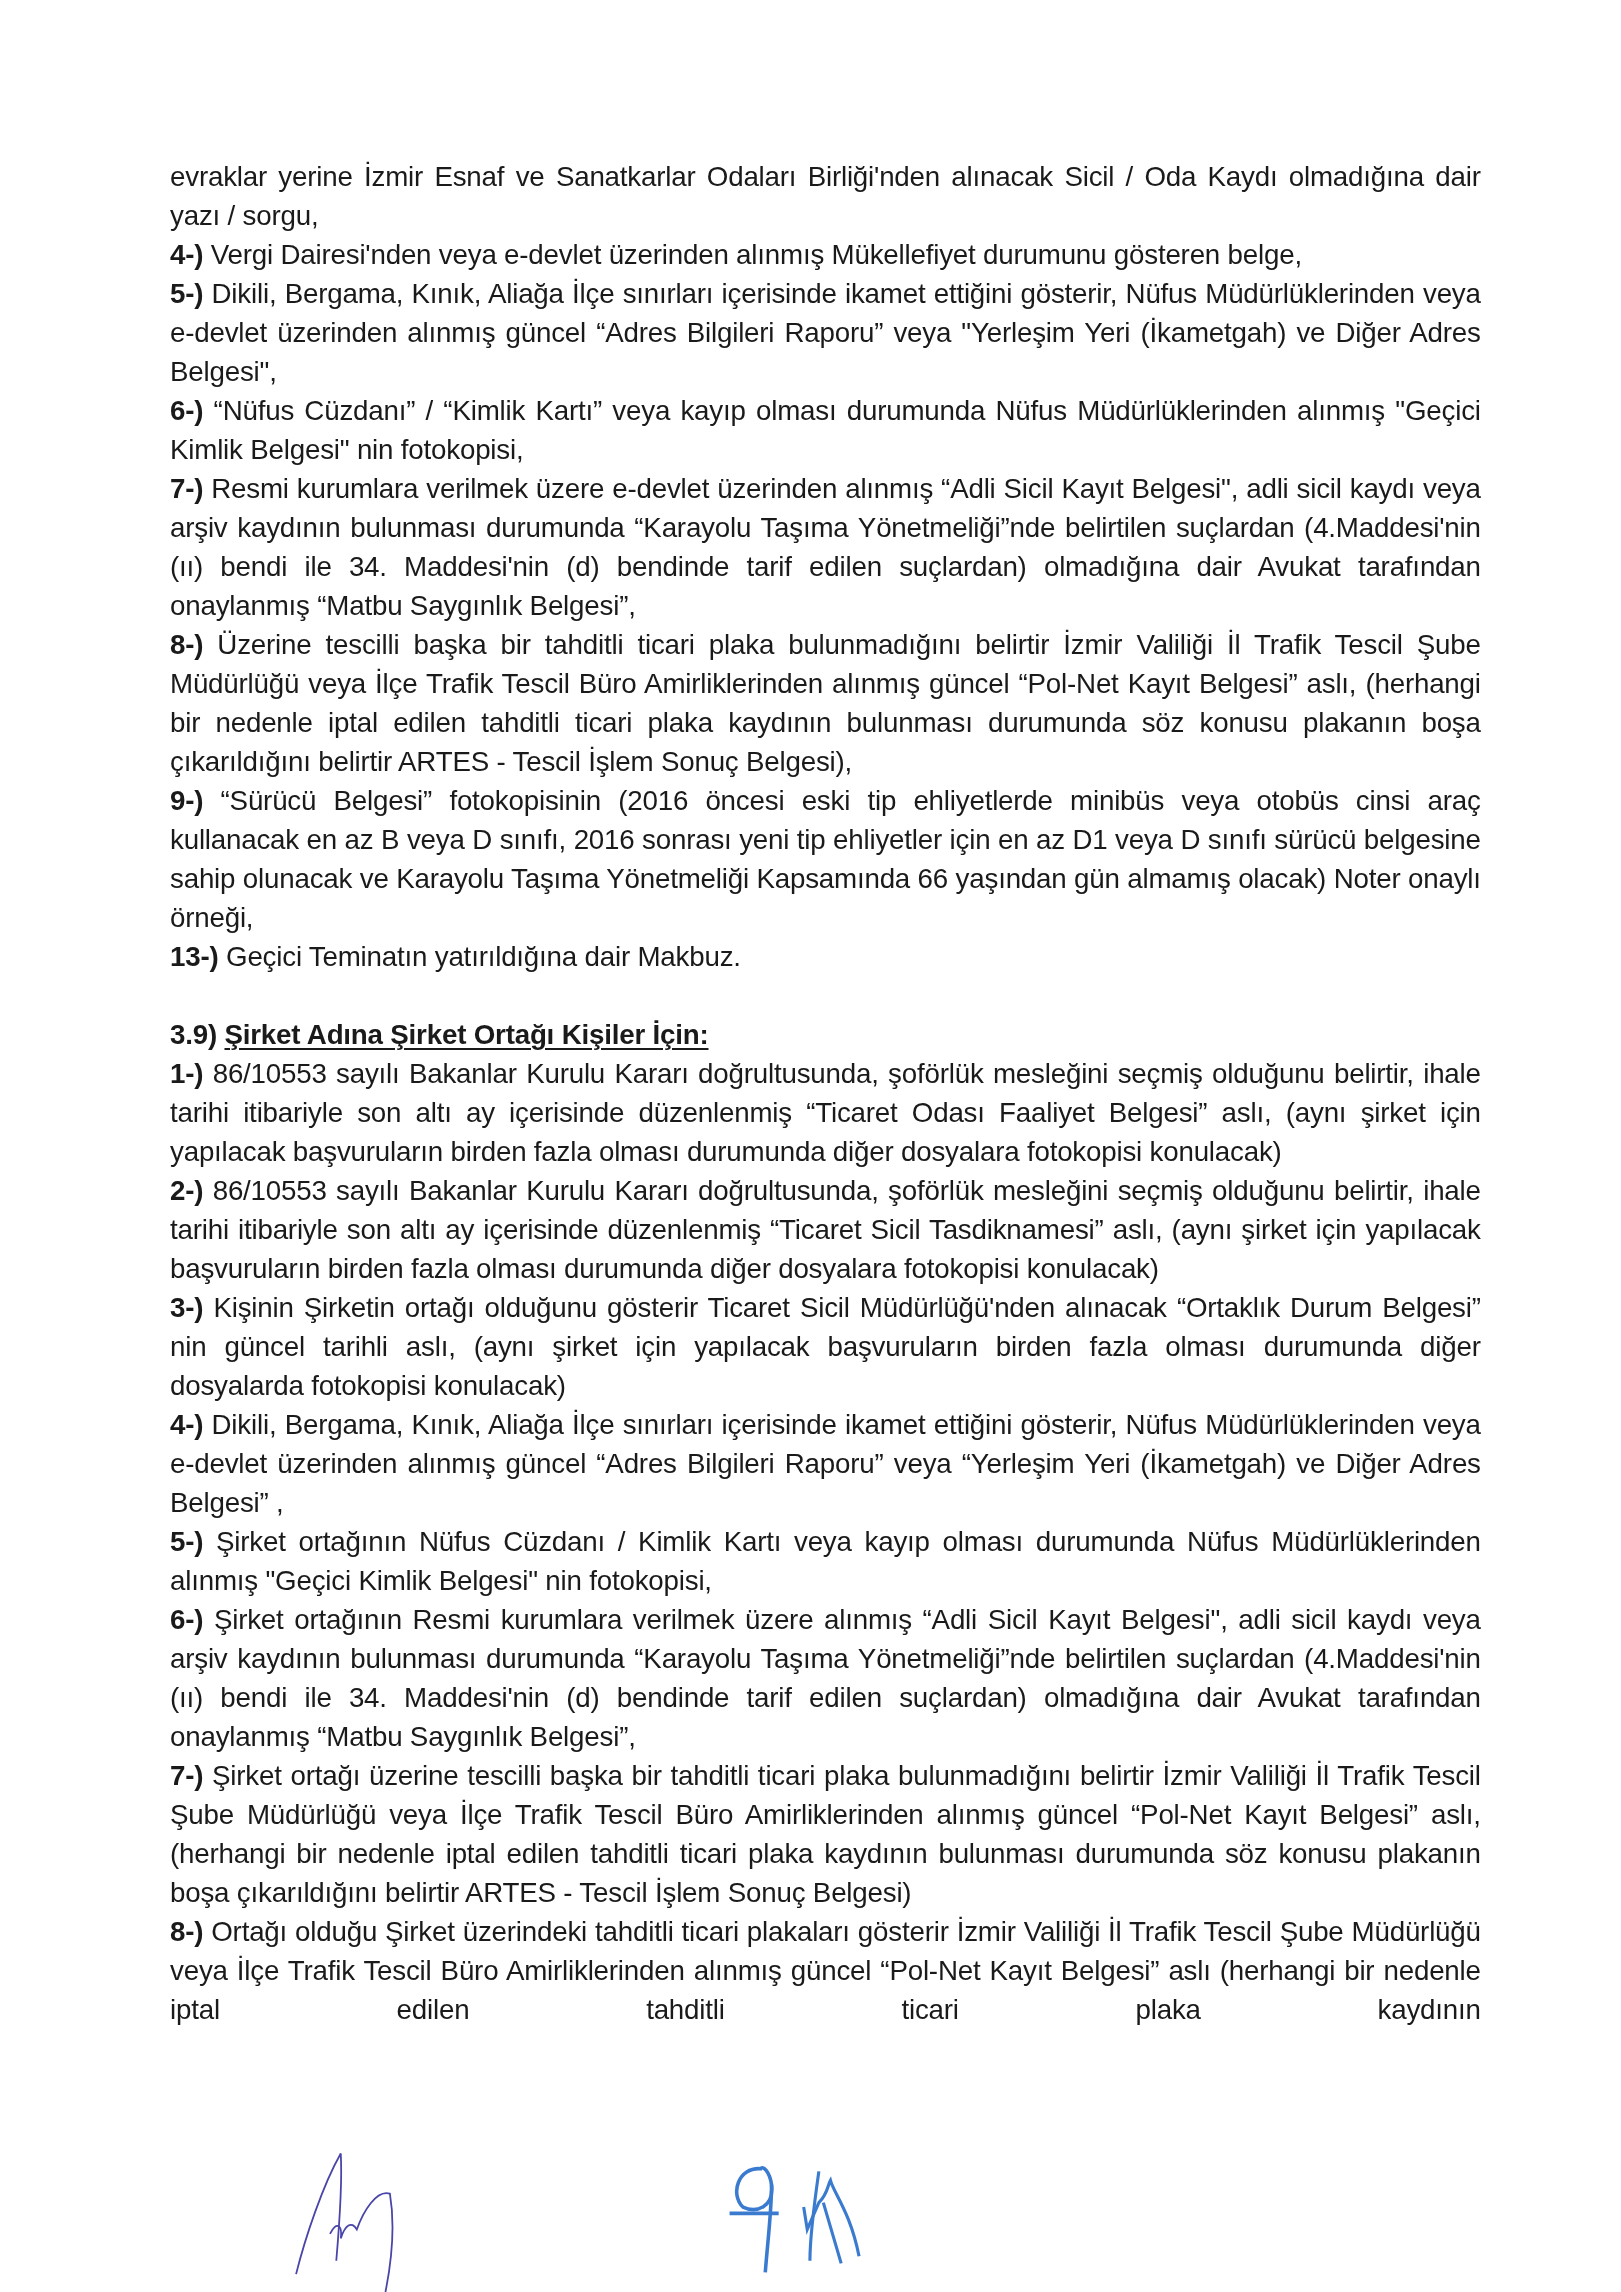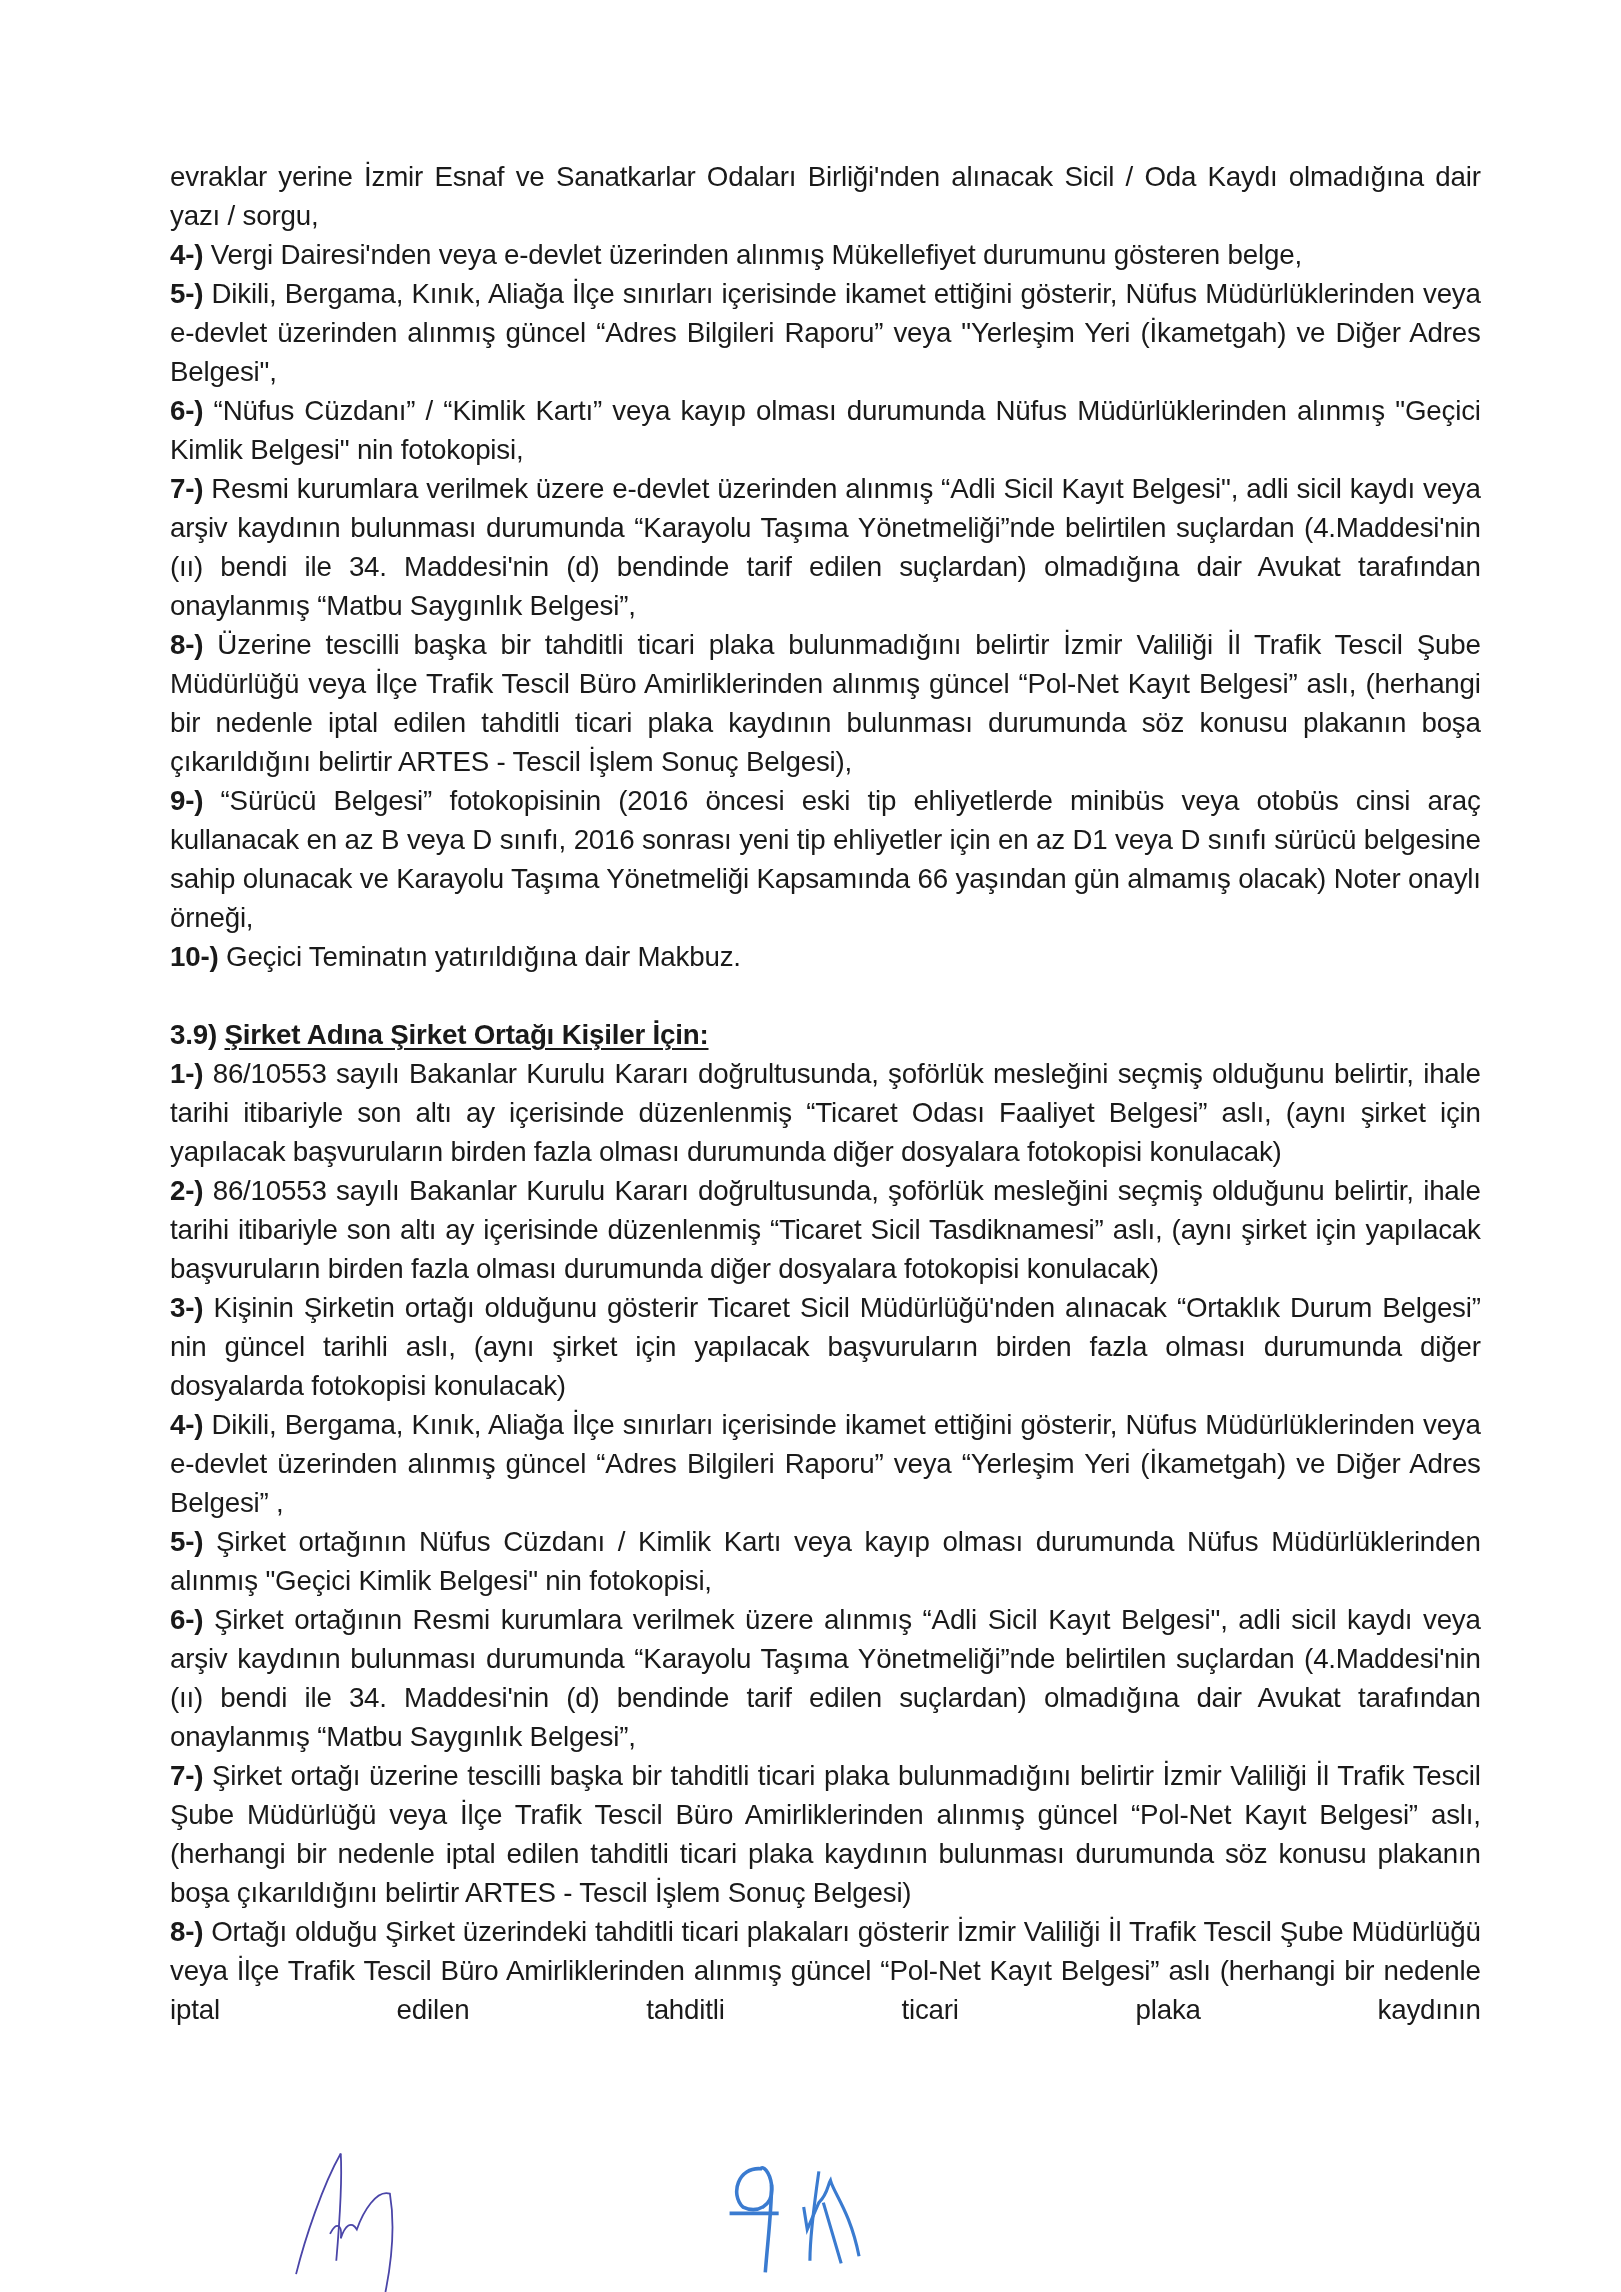--- a/index.html
+++ b/index.html
@@ -33,21 +33,21 @@
   <div class="content">
 
     <p class="para">evraklar yerine İzmir Esnaf ve Sanatkarlar Odaları Birliği'nden alınacak Sicil / Oda Kaydı olmadığına dair yazı / sorgu,</p>
 
     <p class="para"><span class="num">4-)</span><span> Vergi Dairesi'nden veya e-devlet üzerinden alınmış Mükellefiyet durumunu gösteren belge,</span></p>
     <p class="para"><span class="num">5-)</span><span> Dikili, Bergama, Kınık, Aliağa İlçe sınırları içerisinde ikamet ettiğini gösterir, Nüfus Müdürlüklerinden veya e-devlet üzerinden alınmış güncel “Adres Bilgileri Raporu” veya "Yerleşim Yeri (İkametgah) ve Diğer Adres Belgesi",</span></p>
     <p class="para"><span class="num">6-)</span><span> “Nüfus Cüzdanı” / “Kimlik Kartı” veya kayıp olması durumunda Nüfus Müdürlüklerinden alınmış "Geçici Kimlik Belgesi" nin fotokopisi,</span></p>
     <p class="para"><span class="num">7-)</span><span> Resmi kurumlara verilmek üzere e-devlet üzerinden alınmış “Adli Sicil Kayıt Belgesi", adli sicil kaydı veya arşiv kaydının bulunması durumunda “Karayolu Taşıma Yönetmeliği”nde belirtilen suçlardan (4.Maddesi'nin (ıı) bendi ile 34. Maddesi'nin (d) bendinde tarif edilen suçlardan) olmadığına dair Avukat tarafından onaylanmış “Matbu Saygınlık Belgesi”,</span></p>
     <p class="para"><span class="num">8-)</span><span> Üzerine tescilli başka bir tahditli ticari plaka bulunmadığını belirtir İzmir Valiliği İl Trafik Tescil Şube Müdürlüğü veya İlçe Trafik Tescil Büro Amirliklerinden alınmış güncel “Pol-Net Kayıt Belgesi” aslı, (herhangi bir nedenle iptal edilen tahditli ticari plaka kaydının bulunması durumunda söz konusu plakanın boşa çıkarıldığını belirtir ARTES - Tescil İşlem Sonuç Belgesi),</span></p>
     <p class="para"><span class="num">9-)</span><span> “Sürücü Belgesi” fotokopisinin (2016 öncesi eski tip ehliyetlerde minibüs veya otobüs cinsi araç kullanacak en az B veya D sınıfı, 2016 sonrası yeni tip ehliyetler için en az D1 veya D sınıfı sürücü belgesine sahip olunacak ve Karayolu Taşıma Yönetmeliği Kapsamında 66 yaşından gün almamış olacak) Noter onaylı örneği,</span></p>
-    <p class="para"><span class="num">10-)</span><span> Geçici Teminatın yatırıldığına dair Makbuz.</span></p>
+    <p class="para"><span class="num">13-)</span><span> Geçici Teminatın yatırıldığına dair Makbuz.</span></p>
 
     <div class="gap"></div>
 
     <p class="heading"><span>3.9) </span><span class="title">Şirket Adına Şirket Ortağı Kişiler İçin:</span></p>
 
     <p class="para"><span class="num">1-)</span><span> 86/10553 sayılı Bakanlar Kurulu Kararı doğrultusunda, şoförlük mesleğini seçmiş olduğunu belirtir, ihale tarihi itibariyle son altı ay içerisinde düzenlenmiş “Ticaret Odası Faaliyet Belgesi” aslı, (aynı şirket için yapılacak başvuruların birden fazla olması durumunda diğer dosyalara fotokopisi konulacak)</span></p>
     <p class="para"><span class="num">2-)</span><span> 86/10553 sayılı Bakanlar Kurulu Kararı doğrultusunda, şoförlük mesleğini seçmiş olduğunu belirtir, ihale tarihi itibariyle son altı ay içerisinde düzenlenmiş “Ticaret Sicil Tasdiknamesi” aslı, (aynı şirket için yapılacak başvuruların birden fazla olması durumunda diğer dosyalara fotokopisi konulacak)</span></p>
     <p class="para"><span class="num">3-)</span><span> Kişinin Şirketin ortağı olduğunu gösterir Ticaret Sicil Müdürlüğü'nden alınacak “Ortaklık Durum Belgesi” nin güncel tarihli aslı, (aynı şirket için yapılacak başvuruların birden fazla olması durumunda diğer dosyalarda fotokopisi konulacak)</span></p>
     <p class="para"><span class="num">4-)</span><span> Dikili, Bergama, Kınık, Aliağa İlçe sınırları içerisinde ikamet ettiğini gösterir, Nüfus Müdürlüklerinden veya e-devlet üzerinden alınmış güncel “Adres Bilgileri Raporu” veya “Yerleşim Yeri (İkametgah) ve Diğer Adres Belgesi” ,</span></p>
     <p class="para"><span class="num">5-)</span><span> Şirket ortağının Nüfus Cüzdanı / Kimlik Kartı veya kayıp olması durumunda Nüfus Müdürlüklerinden alınmış "Geçici Kimlik Belgesi" nin fotokopisi,</span></p>

